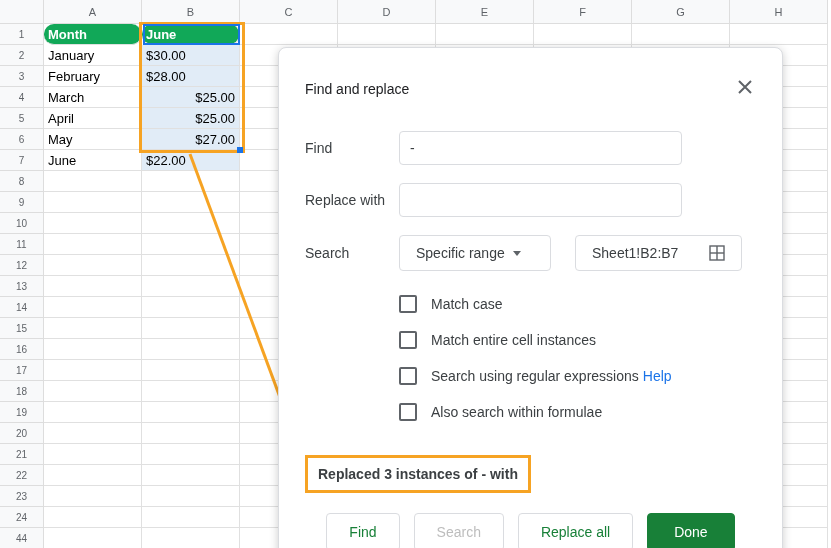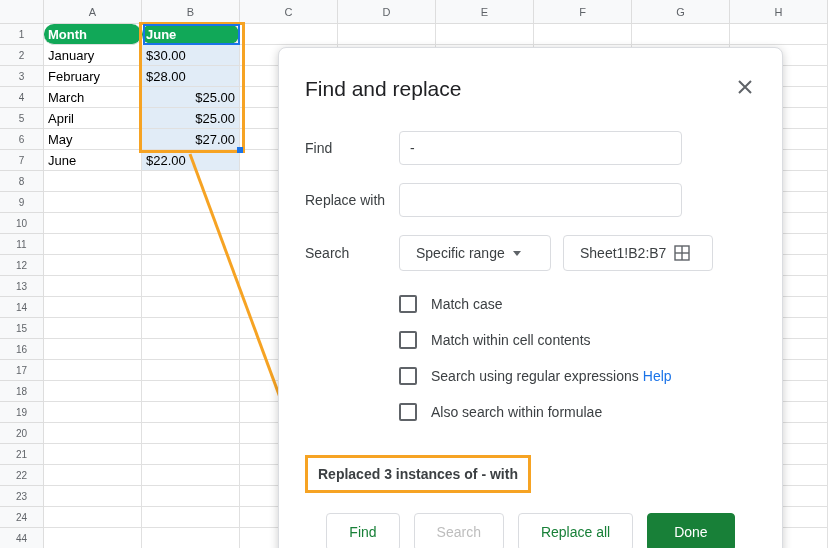--- a/index.html
+++ b/index.html
@@ -103,21 +103,21 @@
       padding: 26px 26px 22px 26px;
     }
     .dialog-header {
       display: flex;
       justify-content: space-between;
       align-items: center;
       margin-bottom: 28px;
     }
     .dialog-title {
       font-family: 'Google Sans', Arial, sans-serif;
-      font-size: 21px;
+      font-size: 14px;
       color: #202124;
       font-weight: 400;
     }
     .close-btn {
       color: #5f6368;
       font-size: 18px;
       cursor: pointer;
       padding: 4px;
     }
     .form-row {
@@ -146,21 +146,21 @@
       border-radius: 4px;
       padding: 0 16px;
       display: flex;
       align-items: center;
       gap: 8px;
       font-size: 14px;
       color: #3c4043;
       cursor: pointer;
     }
     .dd-range { width: 152px; }
-    .dd-addr { width: 150px; margin-left: 12px; }
+    .dd-addr { width: 167px; margin-left: 24px; justify-content: space-between; }
     .chevron {
       width: 0; height: 0;
       border-left: 4px solid transparent;
       border-right: 4px solid transparent;
       border-top: 5px solid #5f6368;
     }
     .grid-icon svg { display: block; }
     .checkbox-row {
       display: flex;
       align-items: center;
@@ -562,21 +562,21 @@
       </span>
     </div>
   </div>
 
   <div class="checkbox-row">
     <div class="checkbox"></div>
     <span>Match case</span>
   </div>
   <div class="checkbox-row">
     <div class="checkbox"></div>
-    <span>Match within cell contents</span>
+    <span>Match entire cell instances</span>
   </div>
   <div class="checkbox-row">
     <div class="checkbox"></div>
     <span>Search using regular expressions</span>
     <span class="help-link">Help</span>
   </div>
   <div class="checkbox-row">
     <div class="checkbox"></div>
     <span>Also search within formulae</span>
   </div>

